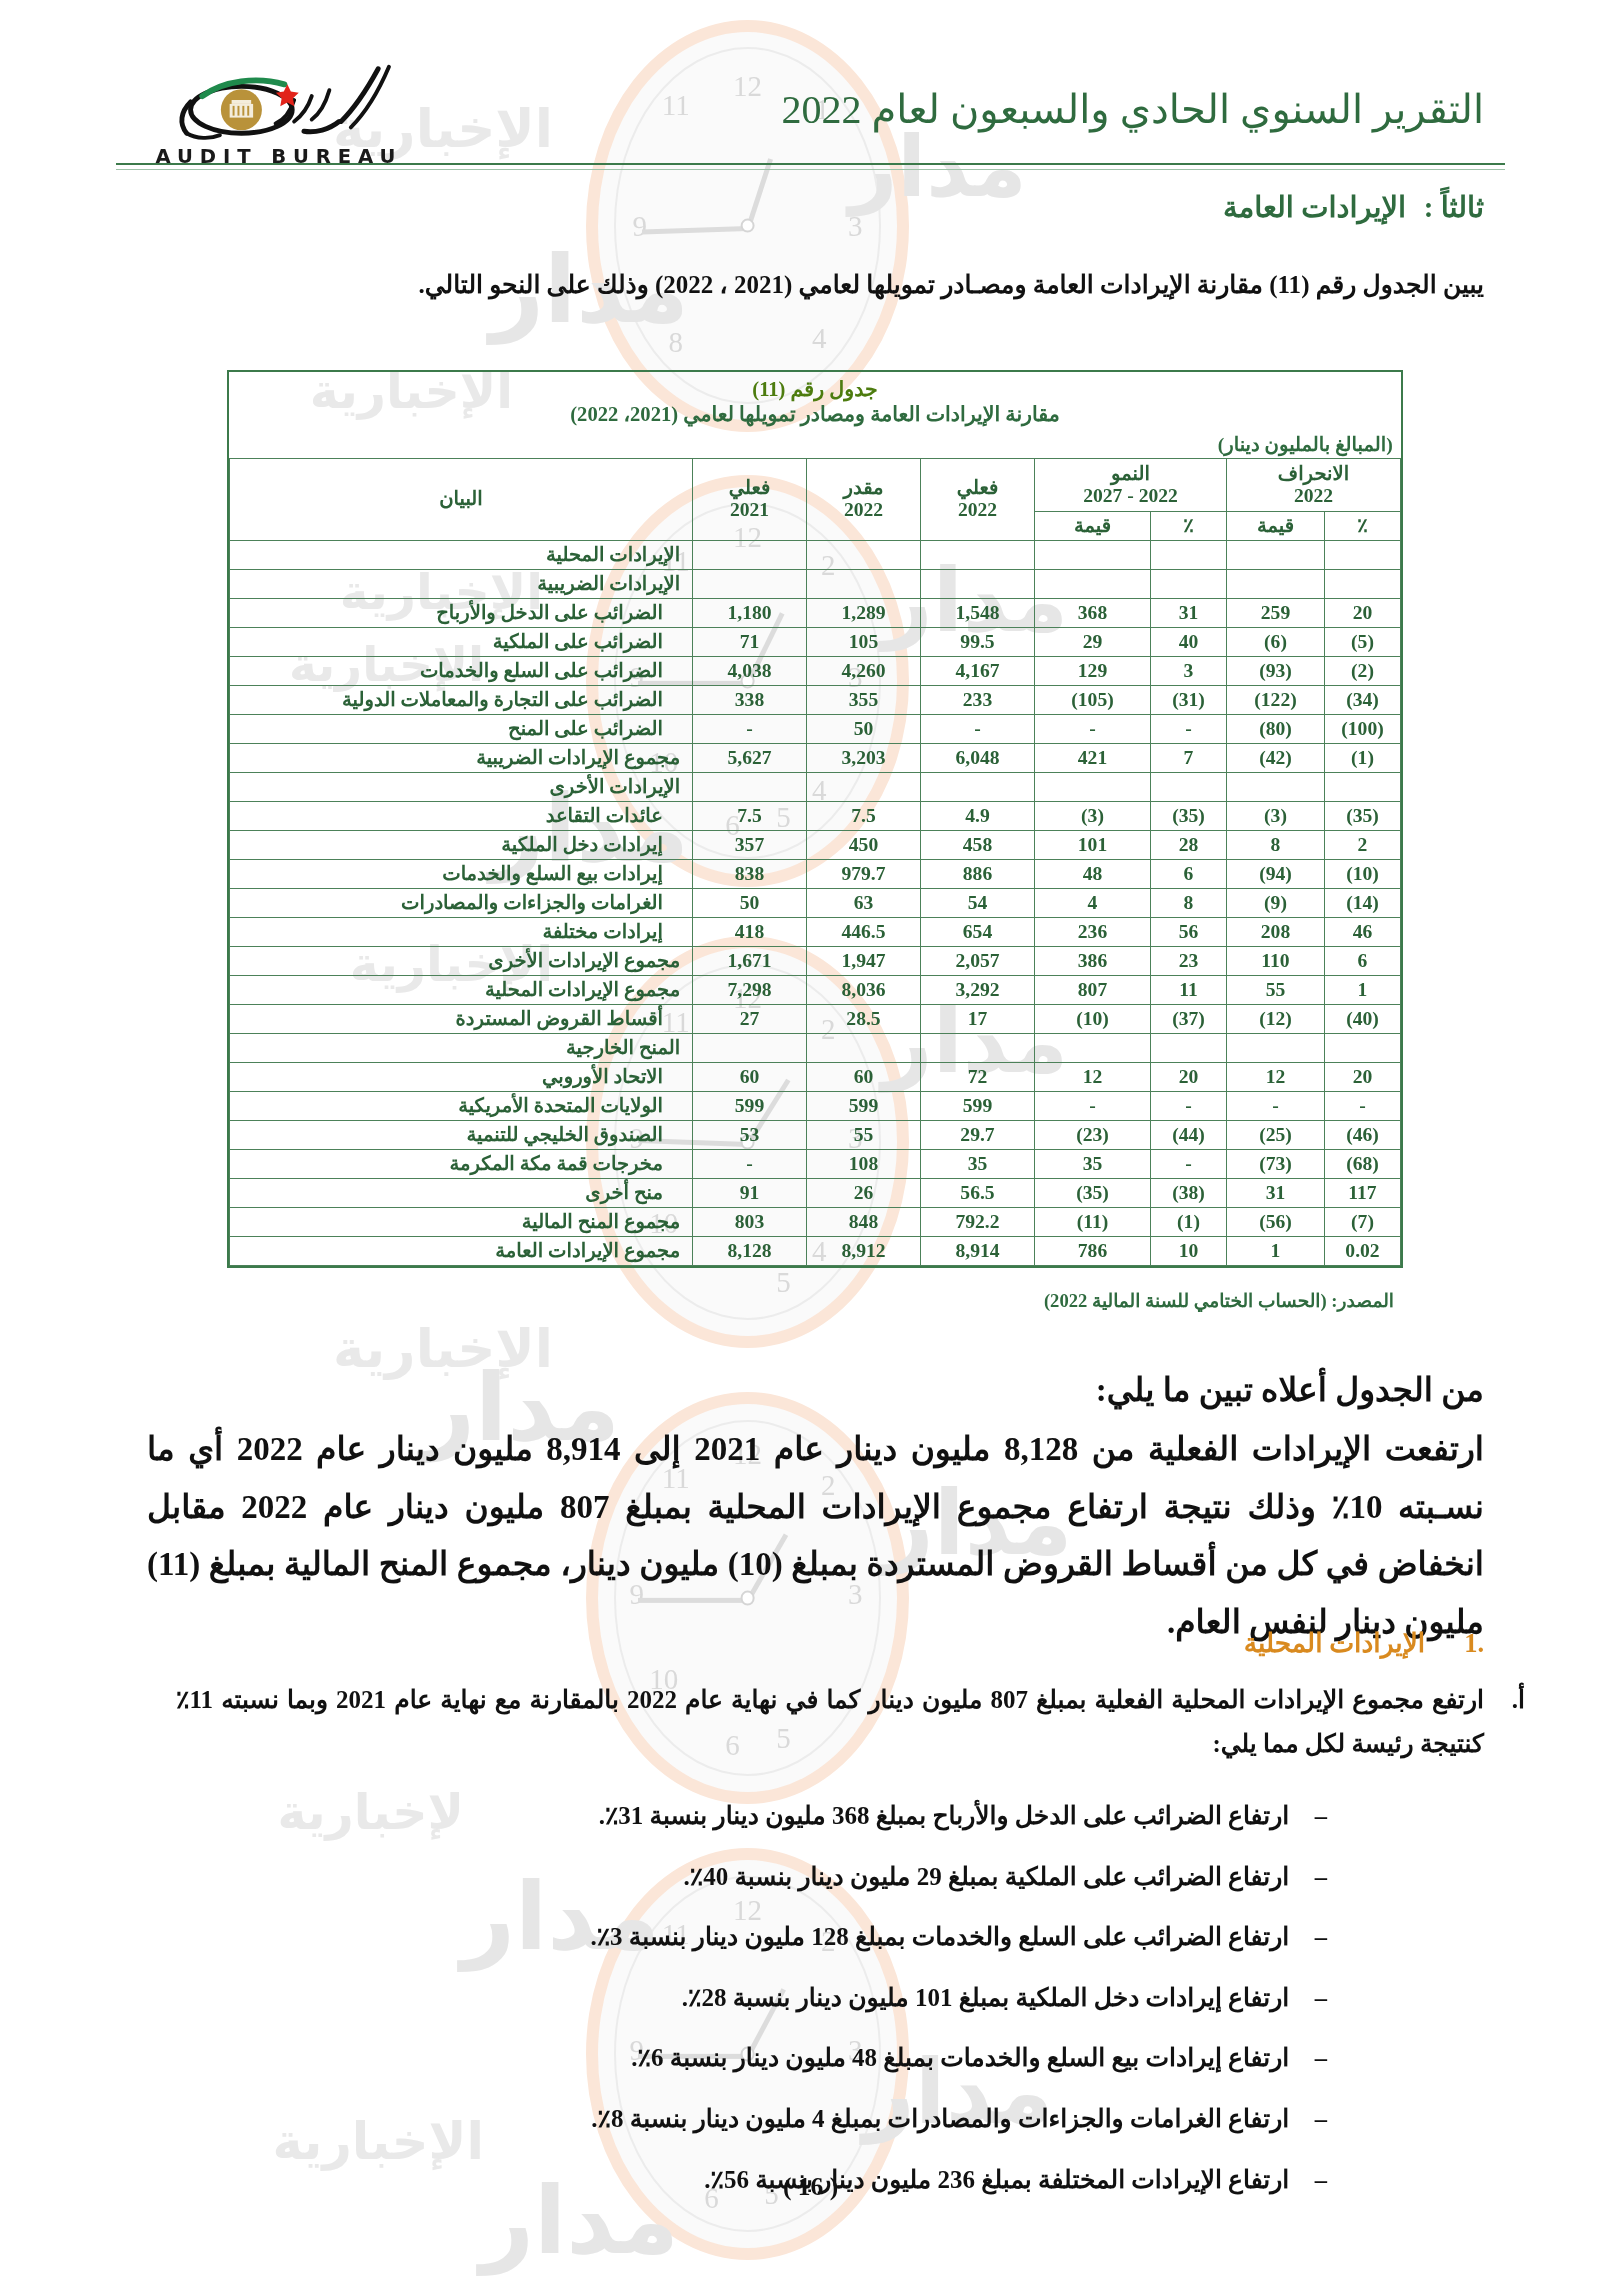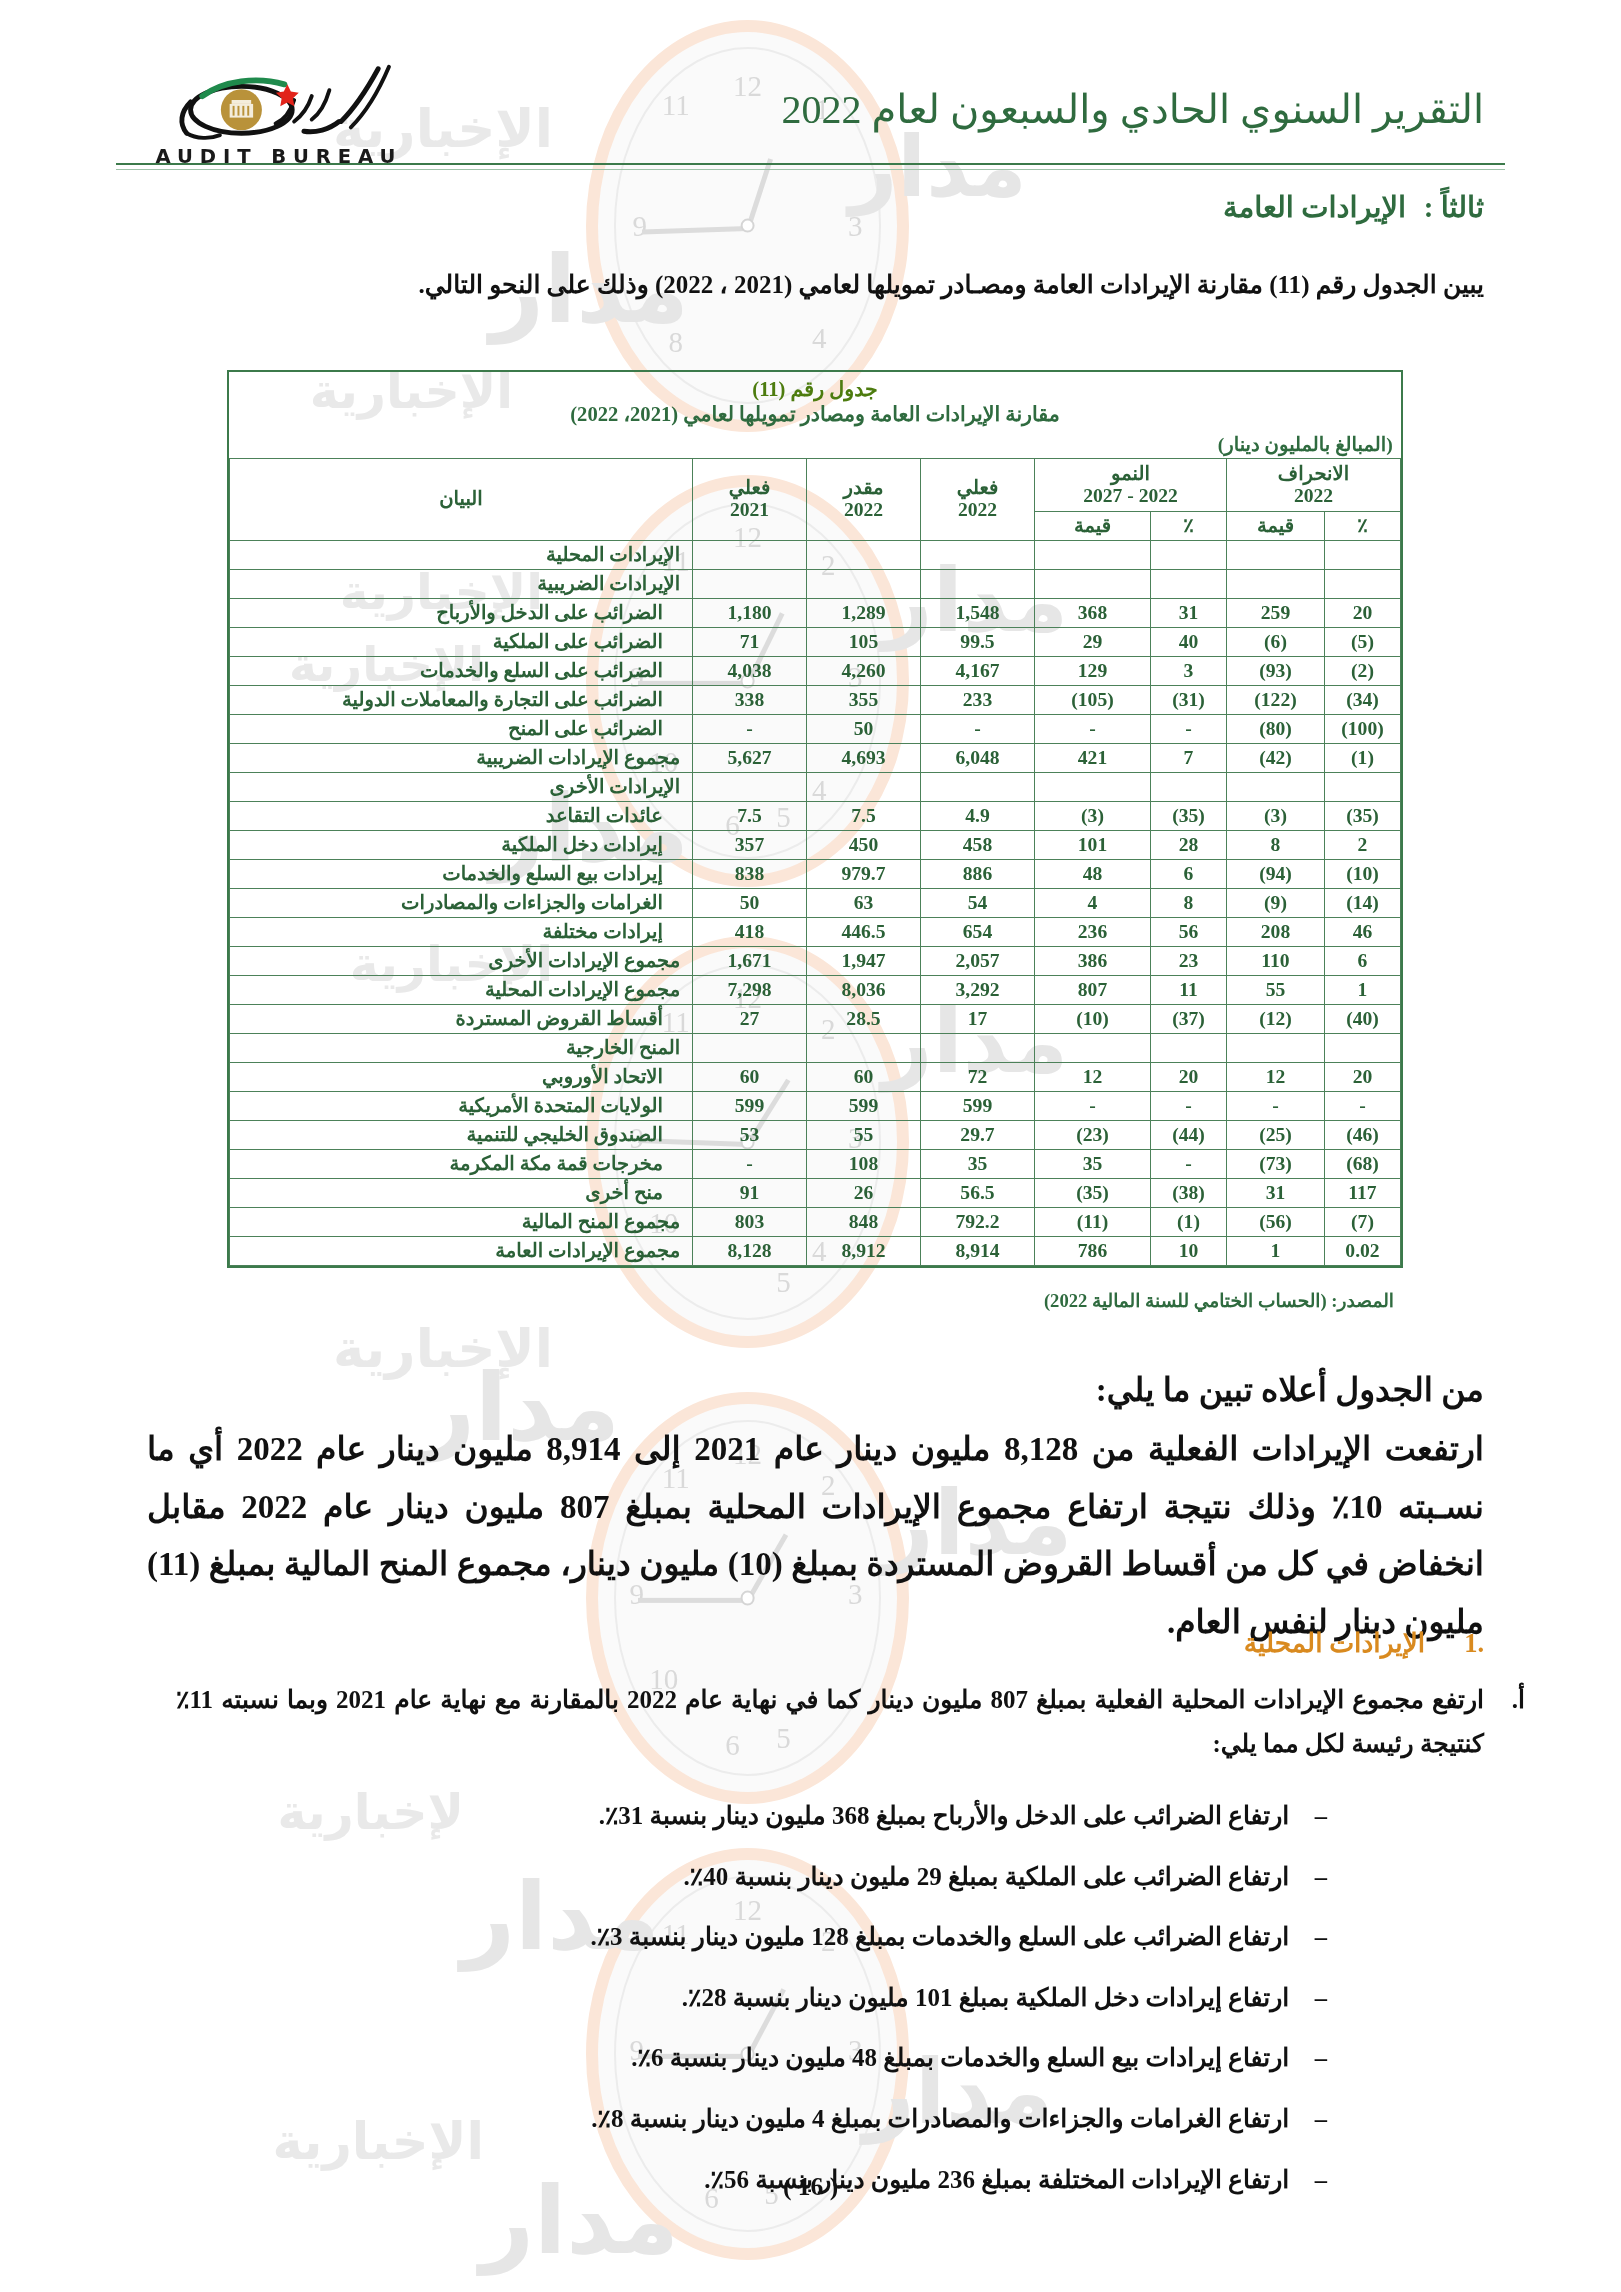--- a/index.html
+++ b/index.html
@@ -573,21 +573,21 @@
             <td class="c-num">50</td>
             <td class="c-num">-</td>
             <td class="c-label indent">الضرائب على المنح</td>
           </tr>
           <tr>
             <td class="c-num">(1)</td>
             <td class="c-num">(42)</td>
             <td class="c-num">7</td>
             <td class="c-num">421</td>
             <td class="c-num">6,048</td>
-            <td class="c-num">4,693</td>
+            <td class="c-num">3,203</td>
             <td class="c-num">5,627</td>
             <td class="c-label bold-total">مجموع الإيرادات الضريبية</td>
           </tr>
           <tr class="grouphdr">
             <td class="c-num"></td>
             <td class="c-num"></td>
             <td class="c-num"></td>
             <td class="c-num"></td>
             <td class="c-num"></td>
             <td class="c-num"></td>

